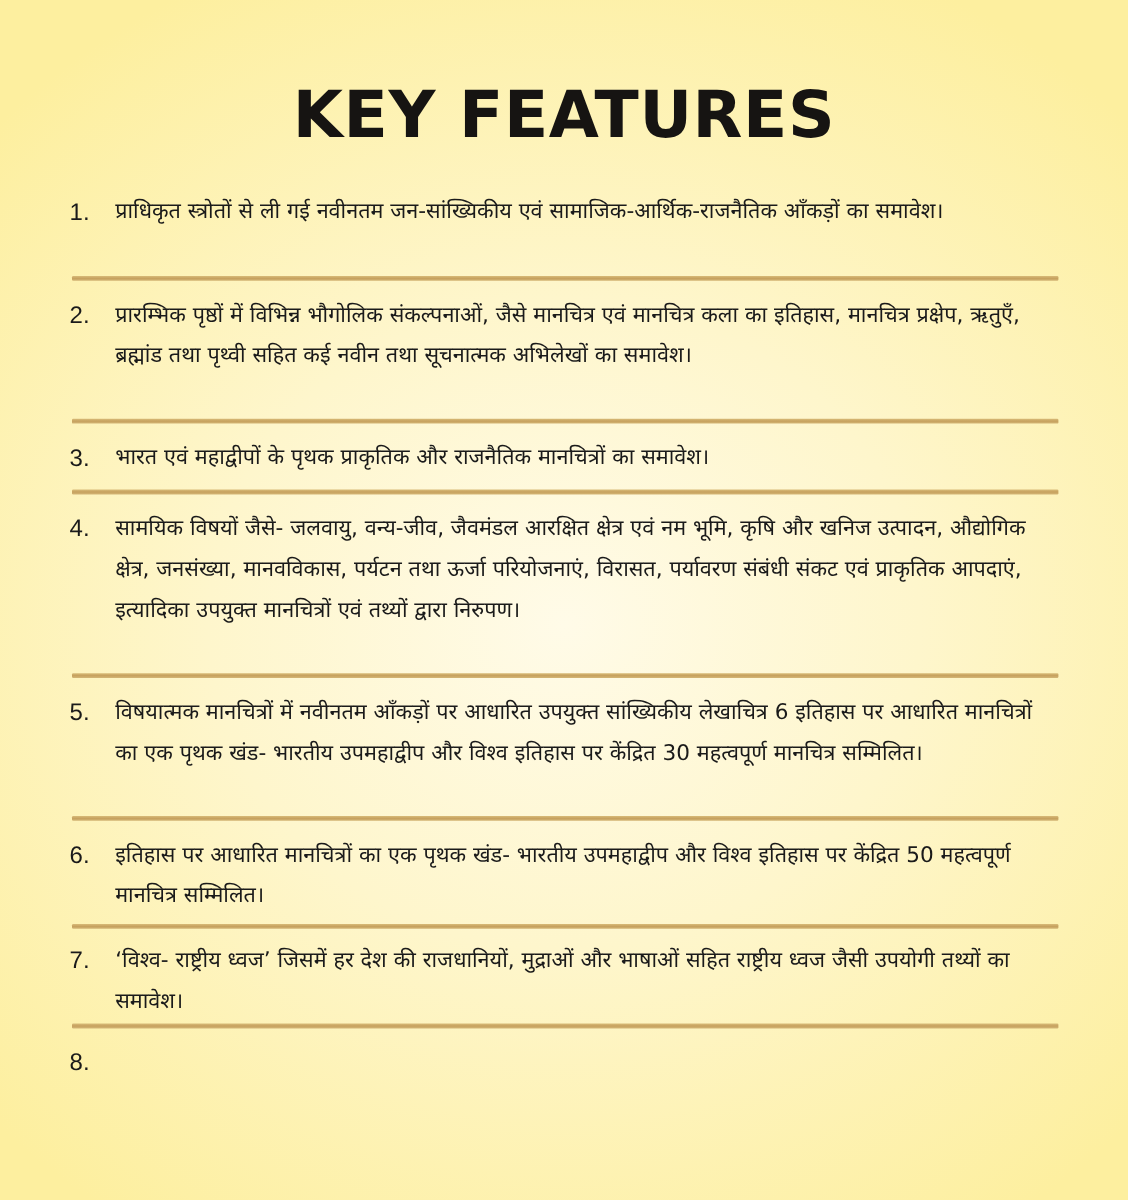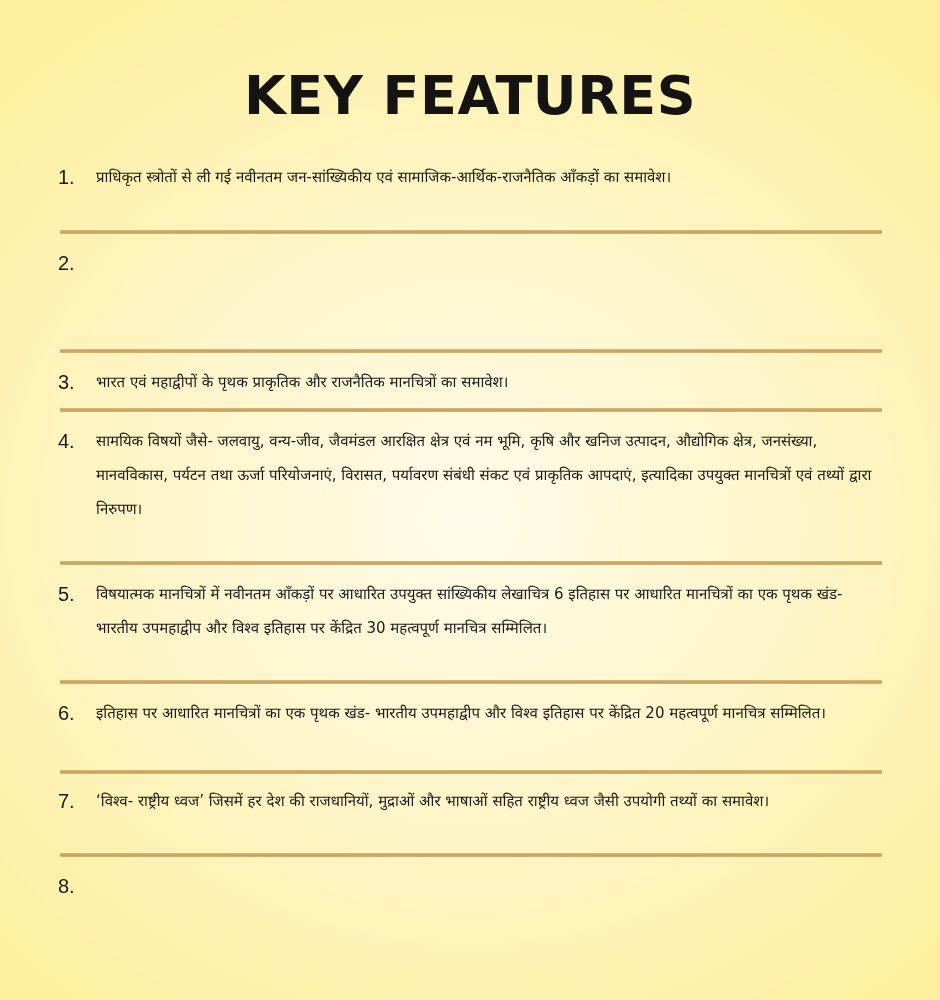--- a/index.html
+++ b/index.html
@@ -46,21 +46,21 @@
     flex: 0 0 38px;
     font-family: "Liberation Sans", "DejaVu Sans", sans-serif;
     font-size: 20px;
     line-height: 34px;
     color: #1a1a1a;
   }
   .feature .num.tight { width: 26px; flex: 0 0 26px; }
   .feature .text {
     flex: 1;
     font-family: "DejaVu Sans", "Liberation Sans", sans-serif;
-    font-size: 15px;
+    font-size: 18px;
     line-height: 34px;
     color: #1a1a1a;
   }
   .divider {
     height: 4px;
     background: linear-gradient(to bottom, #d8bb78 0%, #c6a15e 50%, #d4b676 100%);
     border-radius: 1px;
     margin-left: 2px;
     width: 822px;
   }
@@ -74,20 +74,21 @@
   <div class="features">
 
     <div class="feature" style="min-height:68px;">
       <span class="num">1.</span>
       <span class="text">प्राधिकृत स्त्रोतों से ली गई नवीनतम जन-सांख्यिकीय एवं सामाजिक-आर्थिक-राजनैतिक आँकड़ों का समावेश।</span>
     </div>
     <div class="divider" style="margin-top:2px;margin-bottom:12px;"></div>
 
     <div class="feature" style="min-height:102px;">
       <span class="num">2.</span>
+      <span class="text">प्रारम्भिक पृष्ठों में विभिन्न भौगोलिक संकल्पनाओं, जैसे मानचित्र एवं मानचित्र कला का इतिहास, मानचित्र प्रक्षेप, ऋतुएँ, ब्रह्मांड तथा पृथ्वी सहित कई नवीन तथा सूचनात्मक अभिलेखों का समावेश।</span>
     </div>
     <div class="divider" style="margin-top:1px;margin-bottom:12px;"></div>
 
     <div class="feature" style="min-height:34px;">
       <span class="num">3.</span>
       <span class="text">भारत एवं महाद्वीपों के पृथक प्राकृतिक और राजनैतिक मानचित्रों का समावेश।</span>
     </div>
     <div class="divider" style="margin-top:9px;margin-bottom:12px;"></div>
 
     <div class="feature" style="min-height:136px;">
@@ -97,21 +98,21 @@
     <div class="divider" style="margin-top:1px;margin-bottom:12px;"></div>
 
     <div class="feature" style="min-height:102px;">
       <span class="num">5.</span>
       <span class="text">विषयात्मक मानचित्रों में नवीनतम आँकड़ों पर आधारित उपयुक्त सांख्यिकीय लेखाचित्र 6 इतिहास पर आधारित मानचित्रों का एक पृथक खंड- भारतीय उपमहाद्वीप और विश्व इतिहास पर केंद्रित 30 महत्वपूर्ण मानचित्र सम्मिलित।</span>
     </div>
     <div class="divider" style="margin-top:1px;margin-bottom:12px;"></div>
 
     <div class="feature" style="min-height:68px;">
       <span class="num">6.</span>
-      <span class="text">इतिहास पर आधारित मानचित्रों का एक पृथक खंड- भारतीय उपमहाद्वीप और विश्व इतिहास पर केंद्रित 20 महत्वपूर्ण मानचित्र सम्मिलित।</span>
+      <span class="text">इतिहास पर आधारित मानचित्रों का एक पृथक खंड- भारतीय उपमहाद्वीप और विश्व इतिहास पर केंद्रित 50 महत्वपूर्ण मानचित्र सम्मिलित।</span>
     </div>
     <div class="divider" style="margin-top:6px;margin-bottom:10px;"></div>
 
     <div class="feature" style="min-height:68px;">
       <span class="num">7.</span>
       <span class="text">‘विश्व- राष्ट्रीय ध्वज’ जिसमें हर देश की राजधानियों, मुद्राओं और भाषाओं सहित राष्ट्रीय ध्वज जैसी उपयोगी तथ्यों का समावेश।</span>
     </div>
     <div class="divider" style="margin-top:1px;margin-bottom:12px;"></div>
 
     <div class="feature" style="min-height:68px;">

